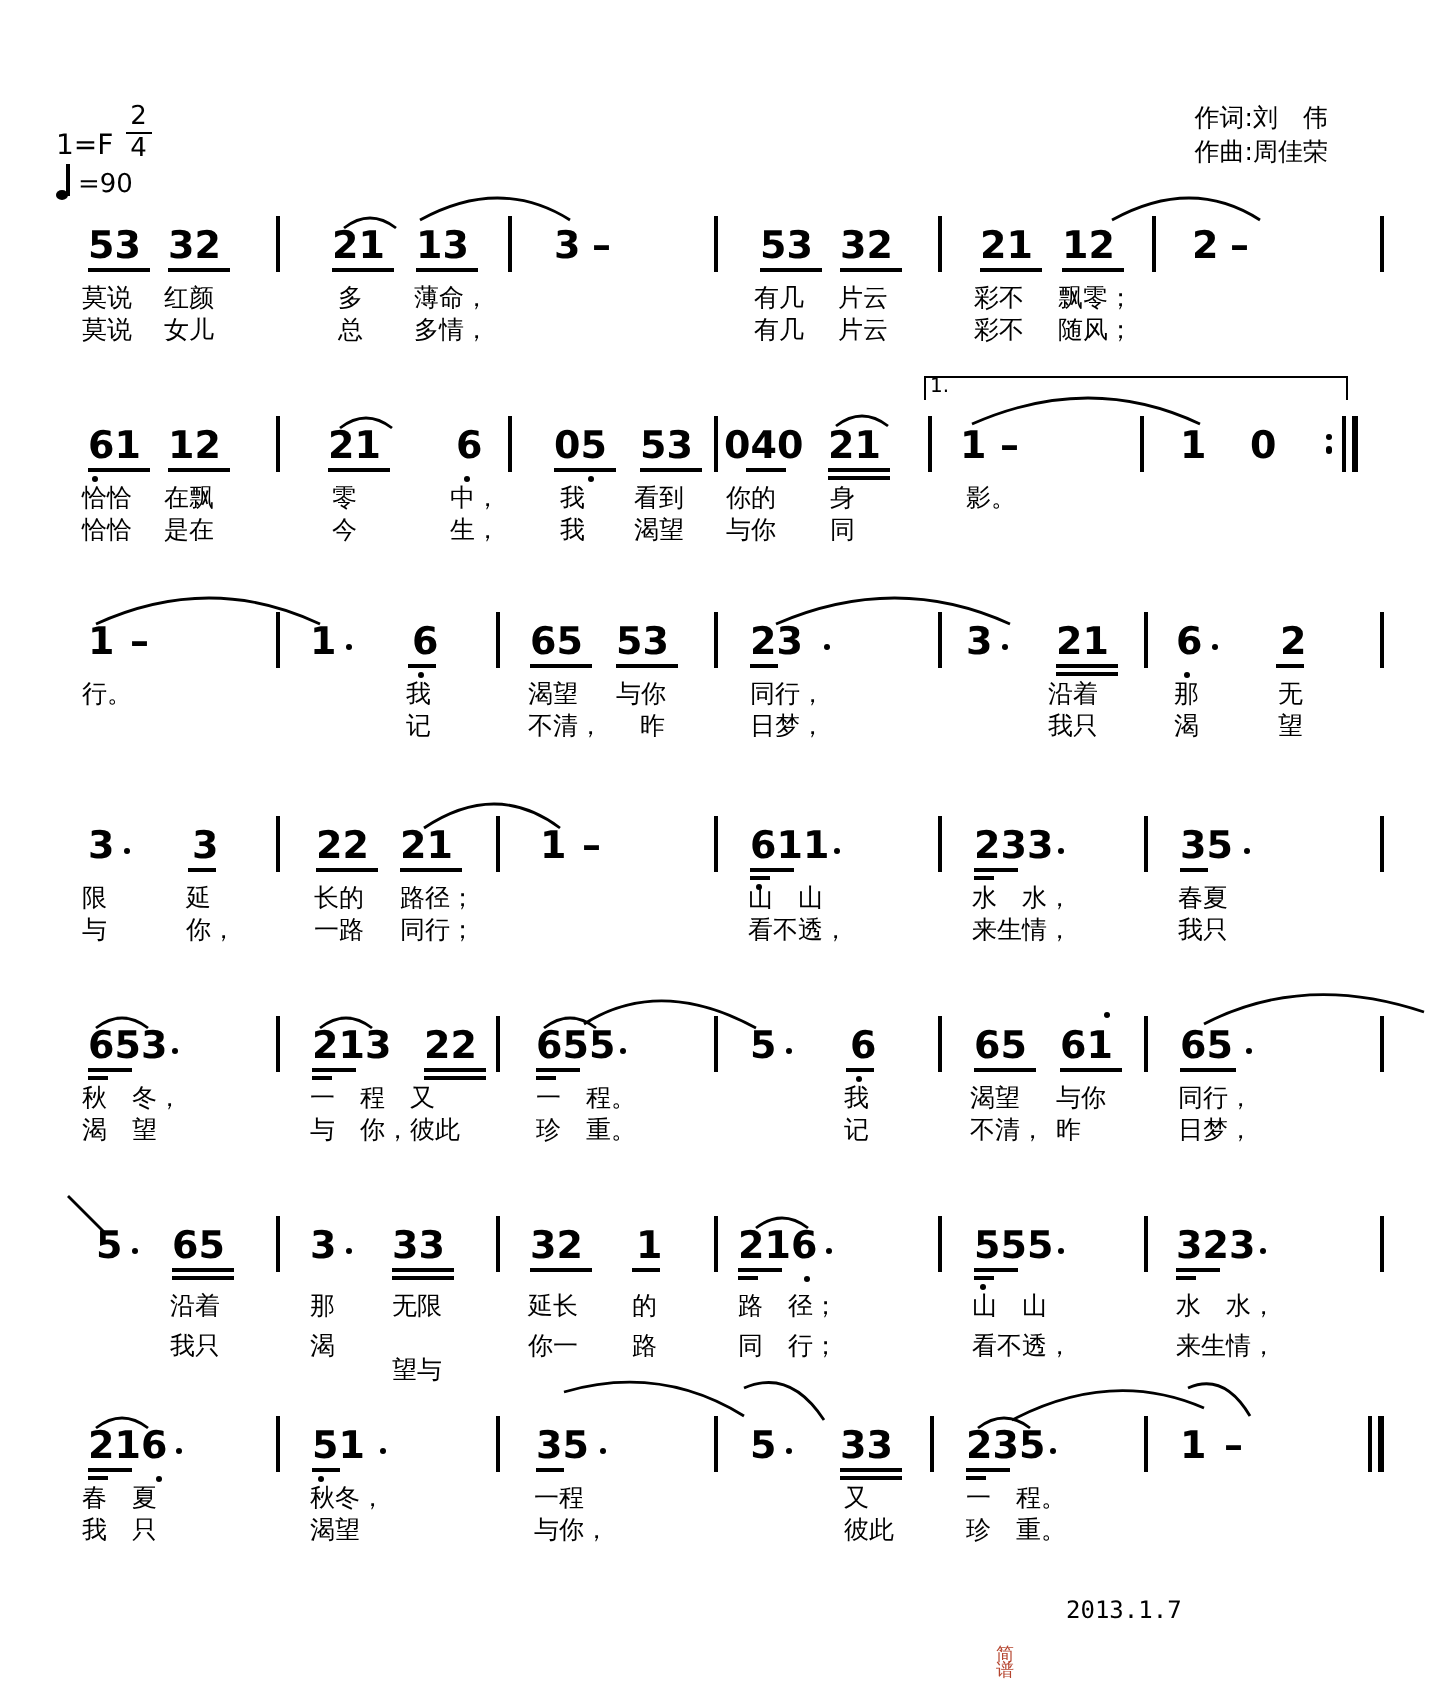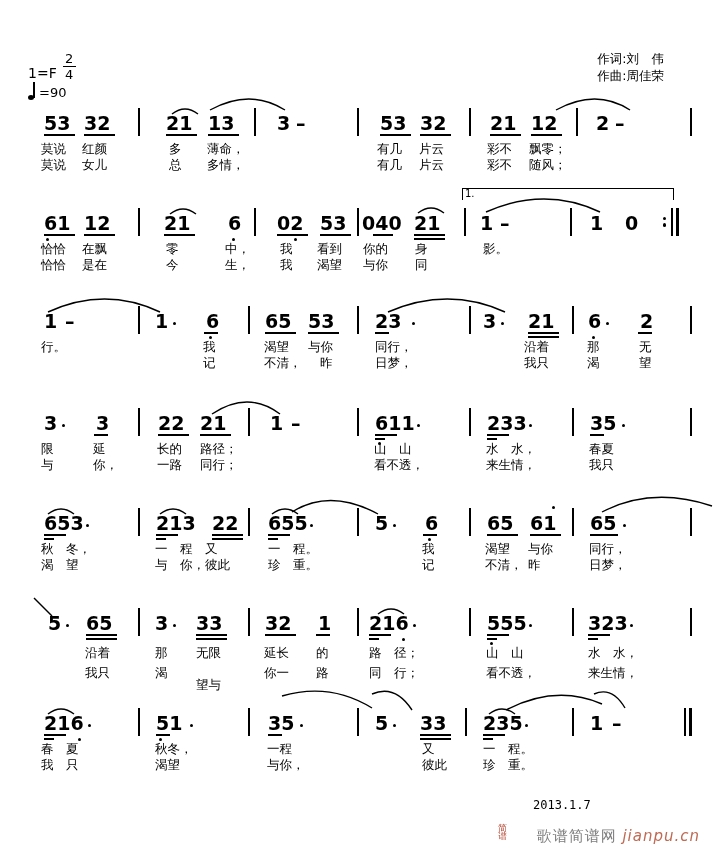--- a/index.html
+++ b/index.html
@@ -186,21 +186,21 @@
       <span class="tok" style="left:84px;top:12px;">12</span>
       <span class="u1" style="left:84px;top:34px;width:31px;"></span>
       <span class="blin" style="left:138px;top:8px;height:28px;"></span>
 
       <span class="tok" style="left:164px;top:12px;">21</span>
       <span class="u1" style="left:164px;top:34px;width:31px;"></span>
       <span class="tok" style="left:228px;top:12px;">6</span>
       <span class="dotlow" style="left:232px;top:38px;"></span>
       <span class="blin" style="left:254px;top:8px;height:28px;"></span>
 
-      <span class="tok" style="left:277px;top:12px;">02</span>
+      <span class="tok" style="left:277px;top:12px;">05</span>
       <span class="u1" style="left:277px;top:34px;width:31px;"></span>
       <span class="dotlow" style="left:294px;top:38px;"></span>
       <span class="tok" style="left:320px;top:12px;">53</span>
       <span class="u1" style="left:320px;top:34px;width:31px;"></span>
       <span class="blin" style="left:357px;top:8px;height:28px;"></span>
 
       <span class="tok" style="left:362px;top:12px;">040</span>
       <span class="u1" style="left:373px;top:34px;width:20px;"></span>
       <span class="tok" style="left:414px;top:12px;">21</span>
       <span class="u1" style="left:414px;top:34px;width:31px;"></span>
@@ -559,18 +559,14 @@
       <span class="lyr" style="left:41px;">我　只</span>
       <span class="lyr" style="left:155px;">渴望</span>
       <span class="lyr" style="left:267px;">与你，</span>
       <span class="lyr" style="left:422px;">彼此</span>
       <span class="lyr" style="left:483px;">珍　重。</span>
     </div>
   </div>
 
   <div class="date">2013.1.7</div>
   <div class="stamp">简谱</div>
-  <div class="wm">
-    <span class="cn">歌谱简谱网</span>
-    <span class="en">jianpu.cn</span>
-  </div>
 
 </div>
 
 </body></html>

